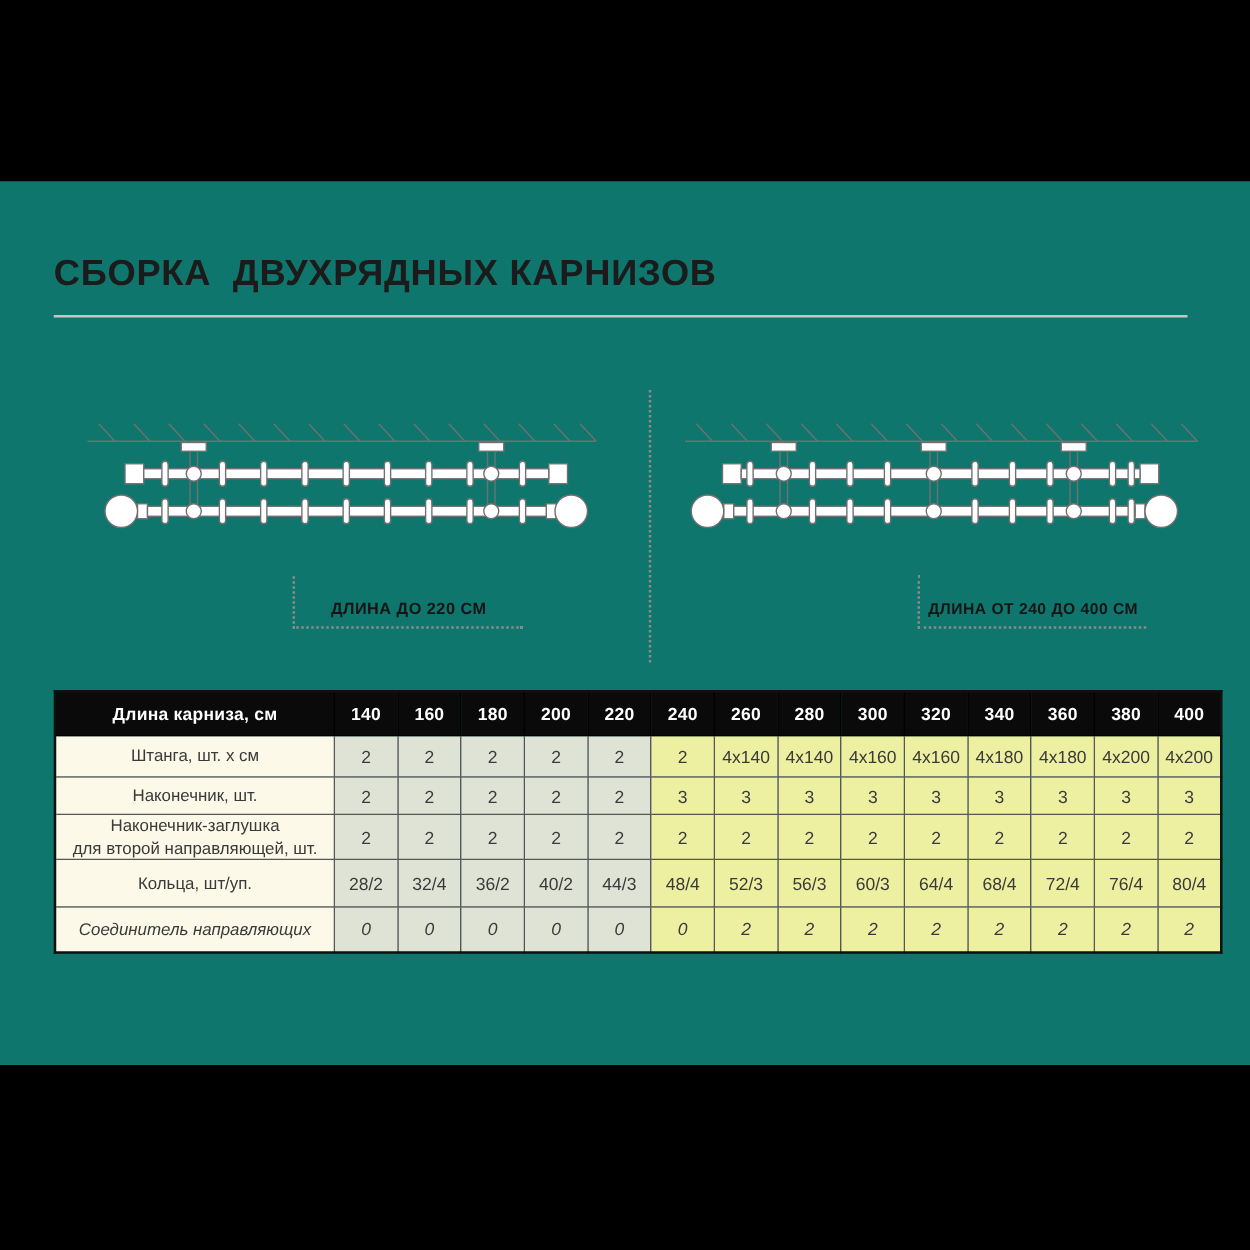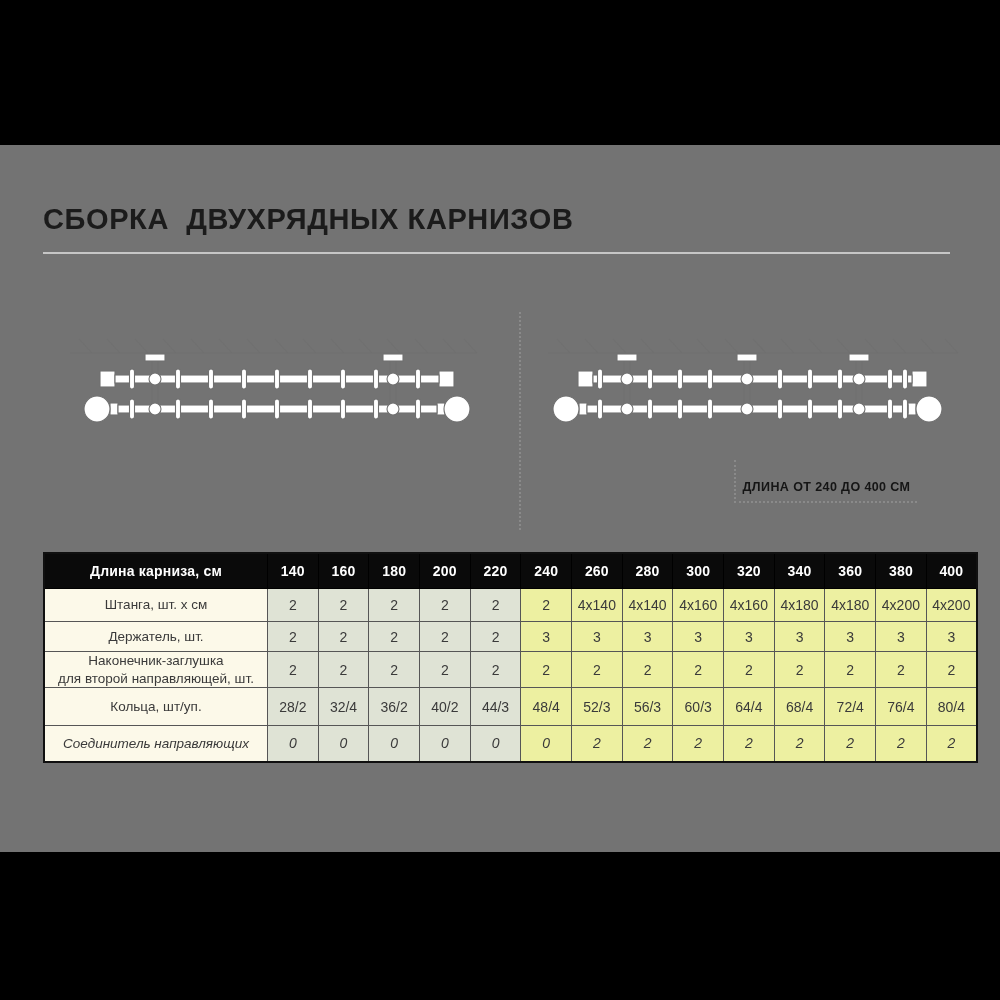--- a/index.html
+++ b/index.html
@@ -4,21 +4,21 @@
 <style>
   html,body { margin:0; padding:0; }
   .stage {
     position:relative; width:1000px; height:1000px;
     background:var(--letterbox,#000);
     font-family:"Liberation Sans",sans-serif;
     overflow:hidden;
   }
   .content {
     position:absolute; left:0; top:145px; width:1000px; height:707px;
-    background:#737373;
+    background:#0f766e;
   }
   .title {
     position:absolute; left:43px; top:58px; margin:0;
     font-size:29px; font-weight:bold; letter-spacing:0.6px;
     color:var(--title-text,#1b1b1b); white-space:pre;
   }
   .rule {
     position:absolute; left:43px; top:107px; width:907px; height:2px;
     background:#c6c6c6;
   }
@@ -178,20 +178,21 @@
         <circle class="fw" cx="89" cy="79" r="6"></circle>
         <circle class="fw" cx="209" cy="49" r="6"></circle>
         <circle class="fw" cx="209" cy="79" r="6"></circle>
         <circle class="fw" cx="321" cy="49" r="6"></circle>
         <circle class="fw" cx="321" cy="79" r="6"></circle>
       </g>
     </svg>
 
     <div class="divider"></div>
 
+    <div class="caption short">ДЛИНА ДО 220 СМ</div>
     <div class="caption long">ДЛИНА ОТ 240 ДО 400 СМ</div>
 
     <div class="tablewrap">
       <table>
         <thead>
           <tr>
             <th class="label-h">Длина карниза, см</th>
           <th>140</th>
               <th>160</th>
               <th>180</th>
@@ -220,21 +221,21 @@
               <td class="g2">4х140</td>
               <td class="g2">4х140</td>
               <td class="g2">4х160</td>
               <td class="g2">4х160</td>
               <td class="g2">4х180</td>
               <td class="g2">4х180</td>
               <td class="g2">4х200</td>
               <td class="g2">4х200</td>
             </tr>
             <tr>
-              <td class="label">Держатель, шт.</td>
+              <td class="label">Наконечник, шт.</td>
               <td class="g1">2</td>
               <td class="g1">2</td>
               <td class="g1">2</td>
               <td class="g1">2</td>
               <td class="g1">2</td>
               <td class="g2">3</td>
               <td class="g2">3</td>
               <td class="g2">3</td>
               <td class="g2">3</td>
               <td class="g2">3</td>

